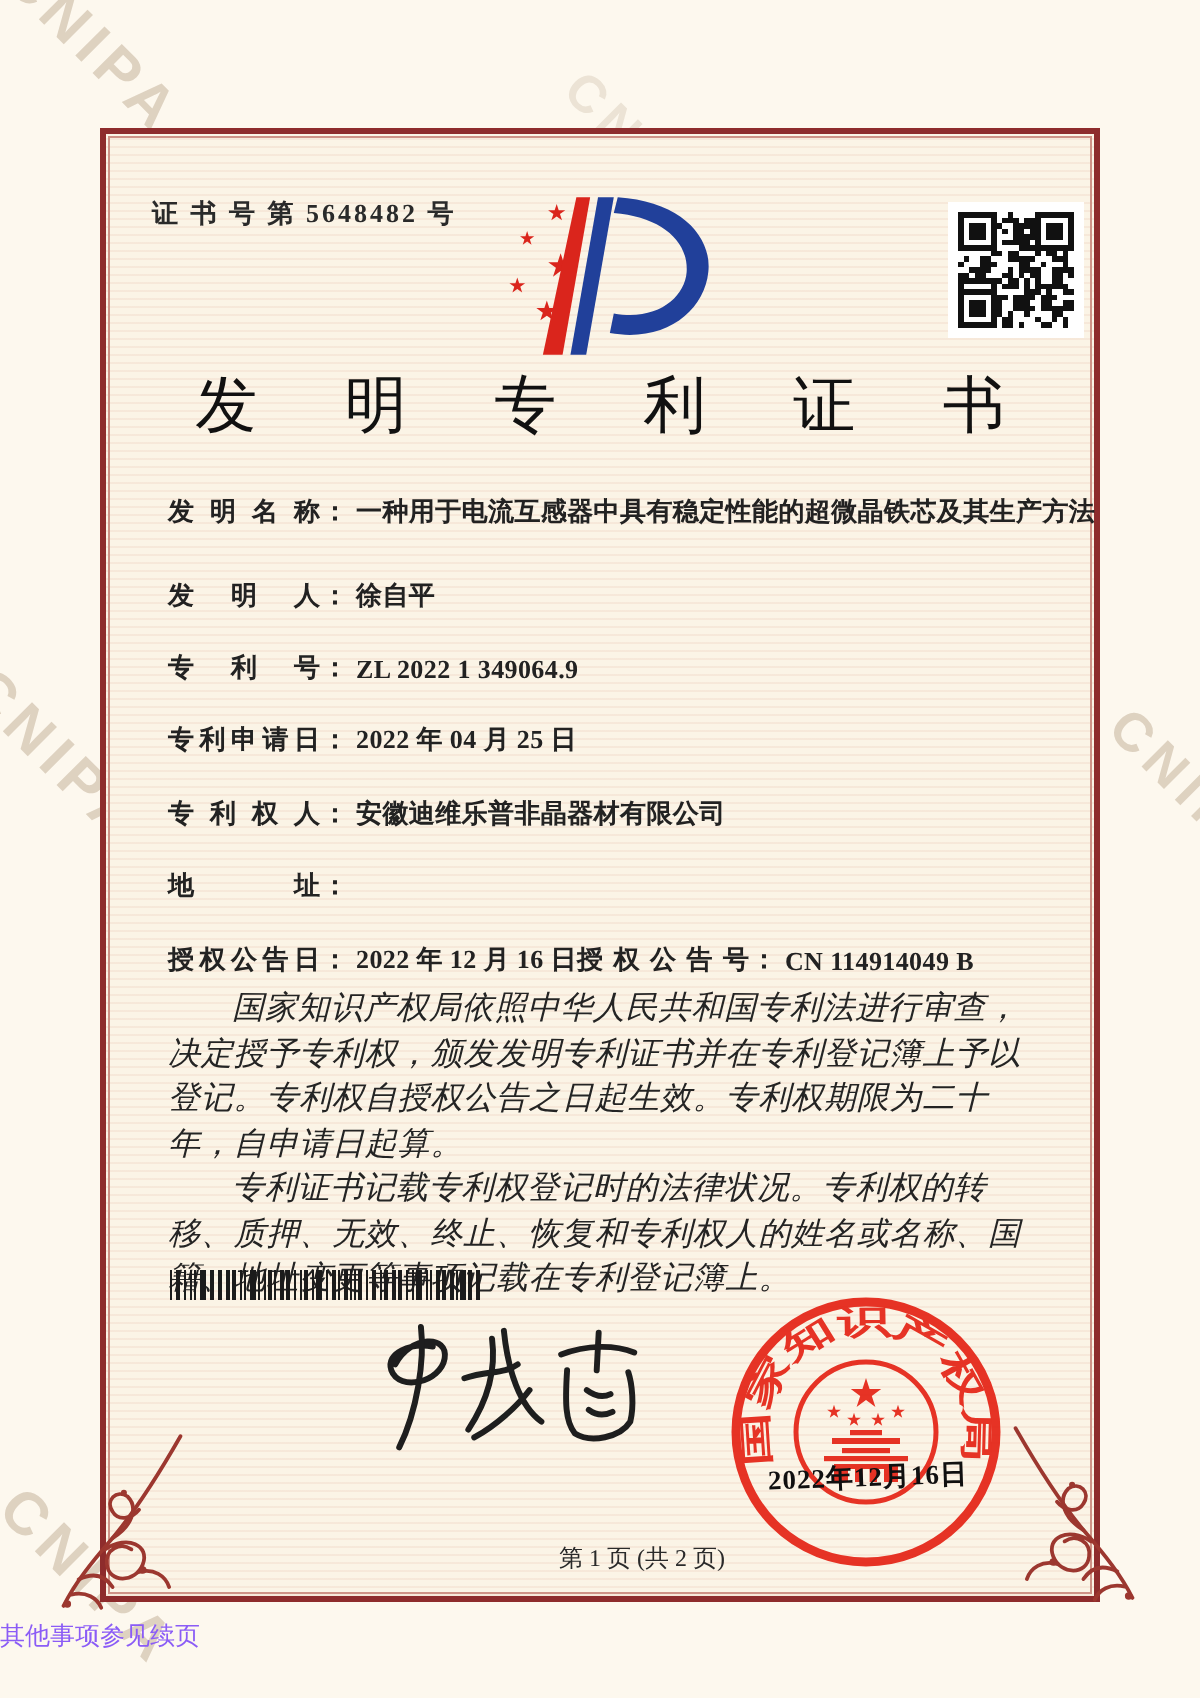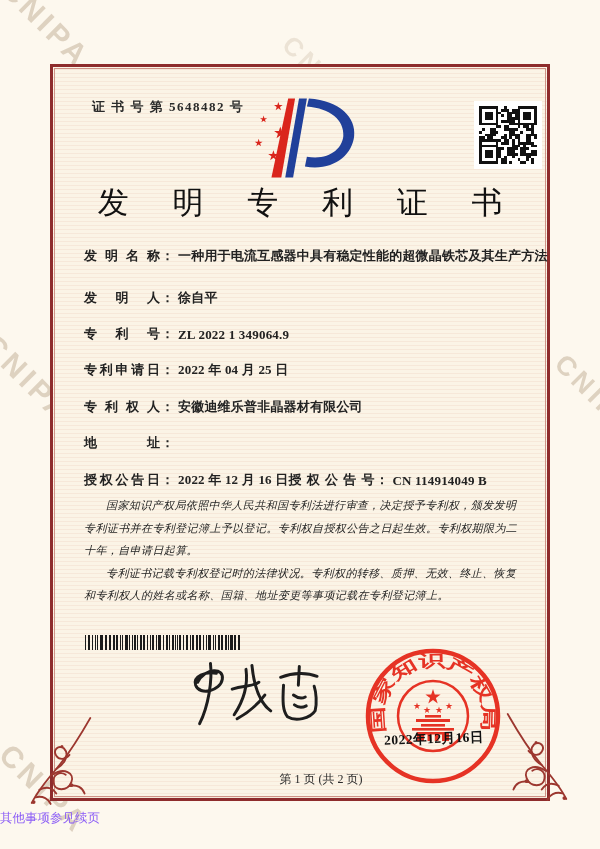--- a/index.html
+++ b/index.html
@@ -5,31 +5,31 @@
   html,body{margin:0;padding:0;}
   body{font-family:"Liberation Serif","DejaVu Serif",serif;color:#222;}
   .page{position:relative;width:600px;height:849px;background:#fdf8ee;overflow:hidden;}
   .frame{position:absolute;left:50px;top:64px;width:494px;height:731px;
          border:3px solid #8e2c2c;
          background:#fbf4e6;
          background-image:repeating-linear-gradient(0deg,rgba(219,160,140,0.14) 0px,rgba(219,160,140,0.14) 1px,transparent 1px,transparent 4px);}
   .frame-inner{position:absolute;inset:1px;border:1px solid #cf9286;pointer-events:none;}
   .wm{position:absolute;transform:rotate(45deg);font-family:"Liberation Sans","DejaVu Sans",sans-serif;
       font-weight:bold;color:rgba(170,148,118,0.38);letter-spacing:4px;pointer-events:none;white-space:nowrap;}
-  .cert-no{position:absolute;left:76px;top:98px;font-size:13px;letter-spacing:1.5px;color:#2a2a2a;font-weight:600;margin-left:16px;}
+  .cert-no{position:absolute;left:76px;top:98px;font-size:13px;letter-spacing:1.5px;color:#2a2a2a;font-weight:600;}
   .logo{position:absolute;left:236px;top:94px;width:128px;height:88px;}
   .qr{position:absolute;left:474px;top:101px;width:68px;height:68px;background:#fff;padding:5px;box-sizing:border-box;}
   .title{position:absolute;left:0;right:0;top:182px;text-align:center;font-size:31px;font-weight:400;
          letter-spacing:18px;padding-left:18px;color:#111;}
   .field-row{position:absolute;left:84px;width:470px;font-size:13px;font-weight:600;display:flex;align-items:flex-end;white-space:nowrap;}
   .flabel{display:inline-block;width:76px;text-align:justify;text-align-last:justify;}
   .flabel2{display:inline-block;width:86px;text-align:justify;text-align-last:justify;}
   .fcolon{margin:0 4px 0 1px;}
   .fvalue{letter-spacing:0.2px;}
-  .paras{position:absolute;left:84px;width:436px;top:494px;font-size:11px;line-height:22.5px;
+  .paras{position:absolute;left:84px;width:436px;top:494px;font-size:16px;line-height:22.5px;
          font-style:italic;letter-spacing:0.4px;color:#242424;}
   .paras p{margin:0;text-indent:2em;}
   .barcode{position:absolute;left:85px;top:635px;width:158px;height:15px;}
   .officials{position:absolute;left:85px;top:682px;font-size:14px;font-weight:700;line-height:26px;color:#1c1c1c;}
   .signature{position:absolute;left:168px;top:658px;width:158px;height:80px;}
   .seal{position:absolute;left:362px;top:645px;width:142px;height:142px;opacity:0.95;}
   .seal-date{position:absolute;left:356px;top:730px;width:156px;text-align:center;font-size:13.5px;
              font-weight:700;color:#101010;letter-spacing:0.5px;transform:rotate(-2deg);}
   .page-info{position:absolute;left:0;right:0;top:771px;text-align:center;font-size:12px;color:#2a2a2a;margin-left:42px;}
   .foot-note{position:absolute;left:0;right:0;top:810px;text-align:left;font-size:12.5px;color:#8b5cf6;}

